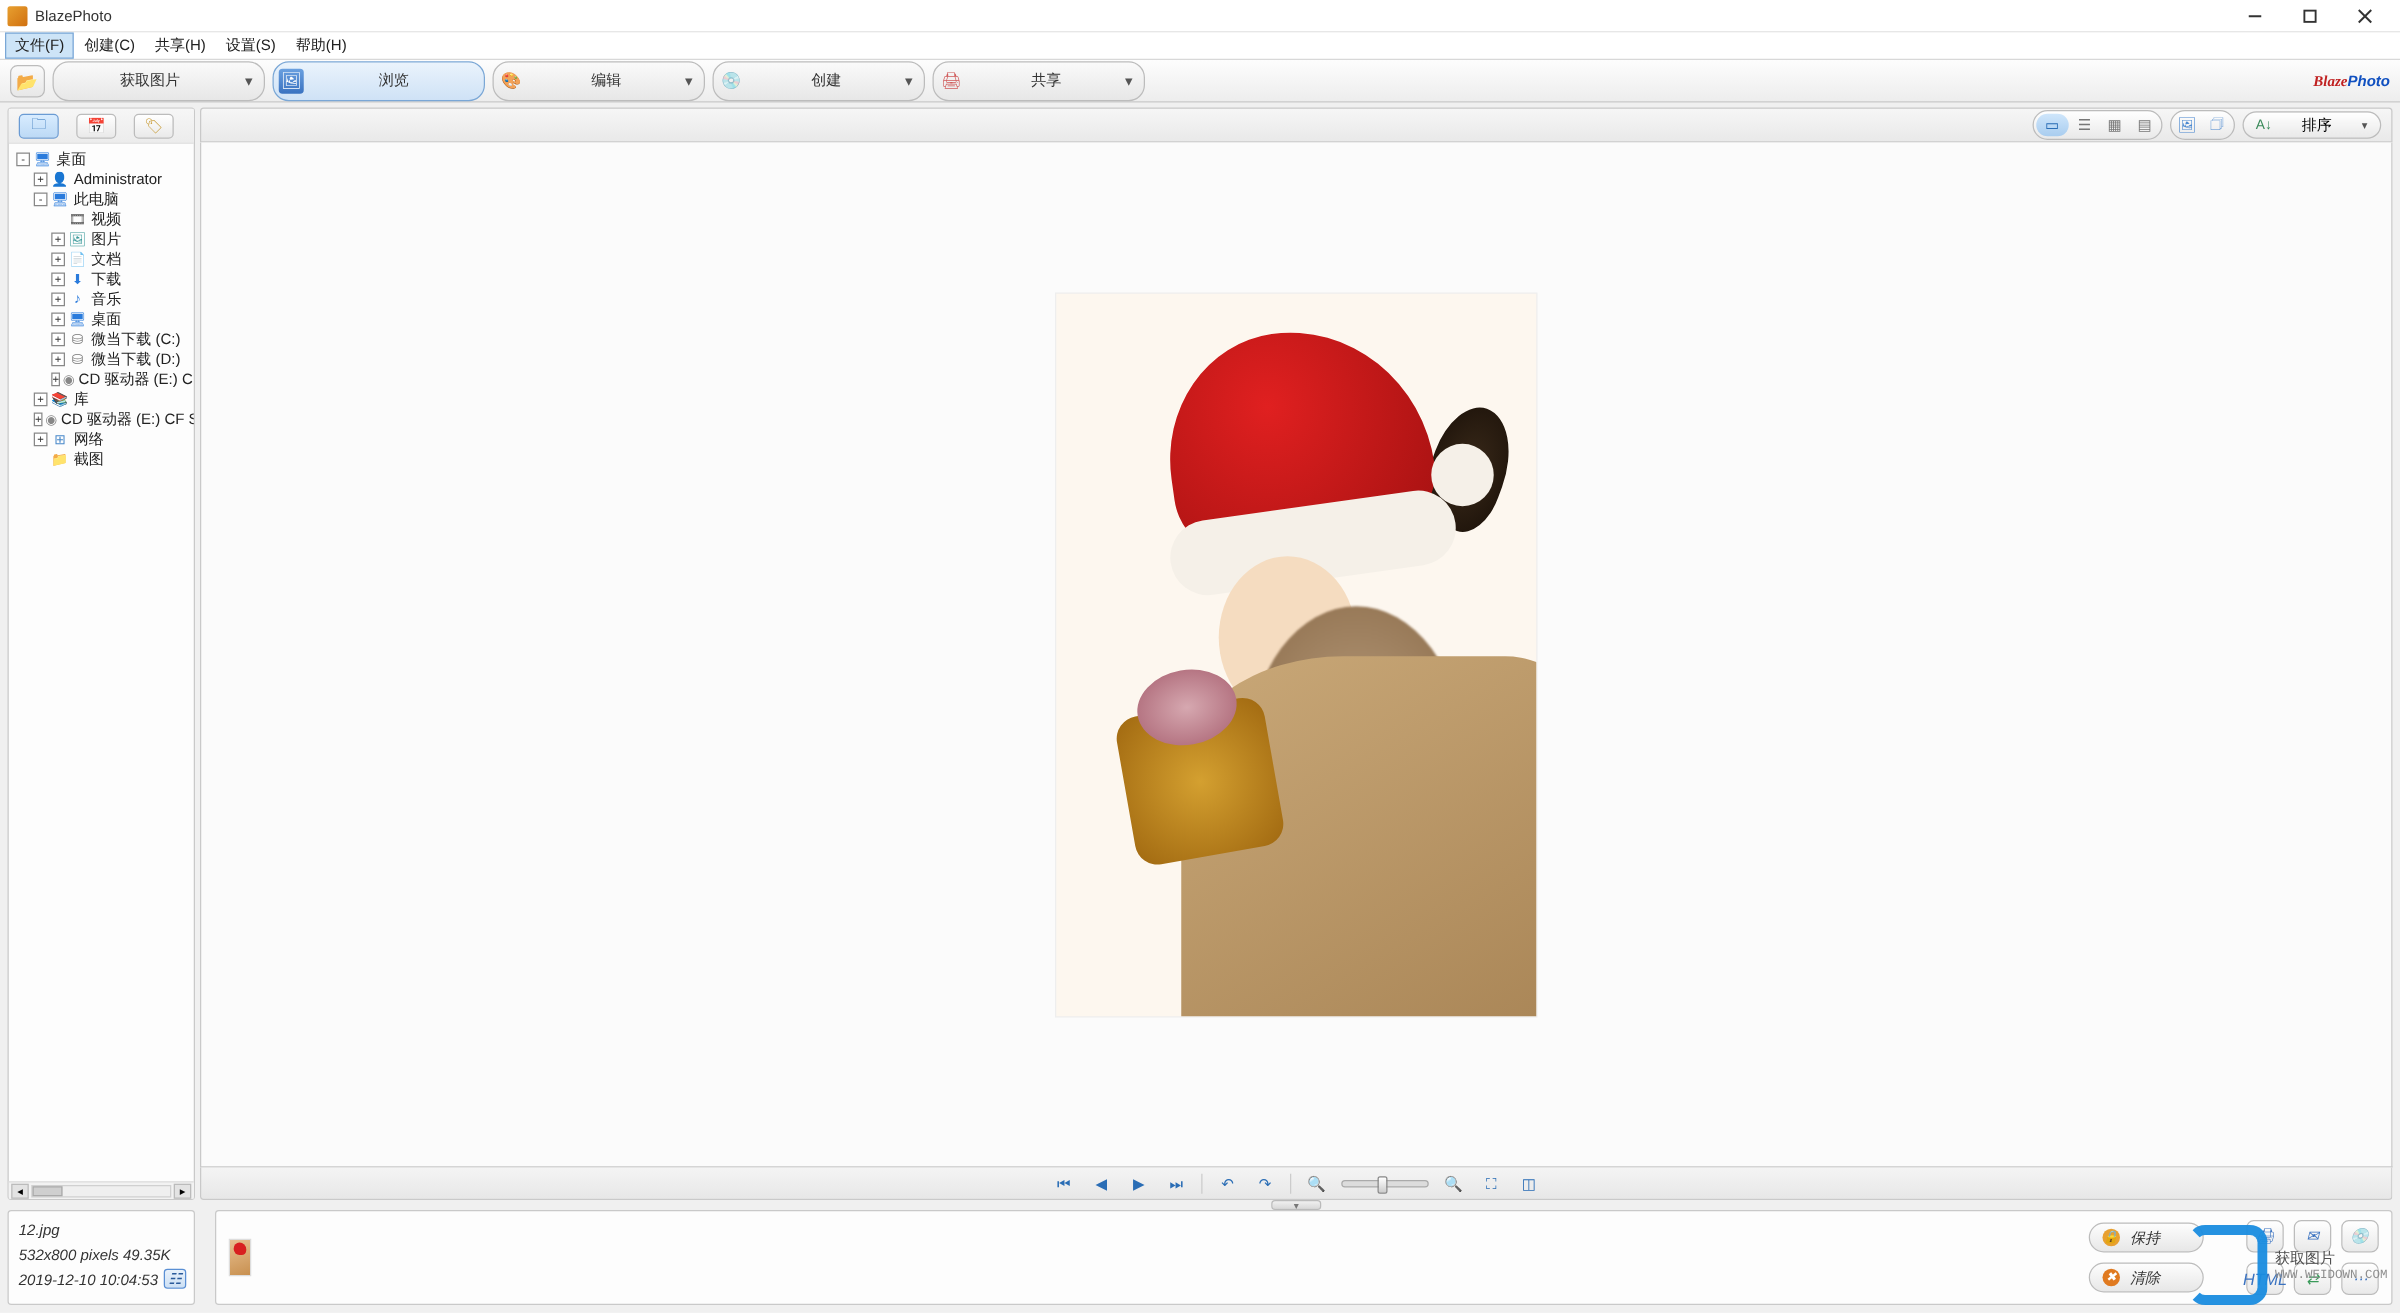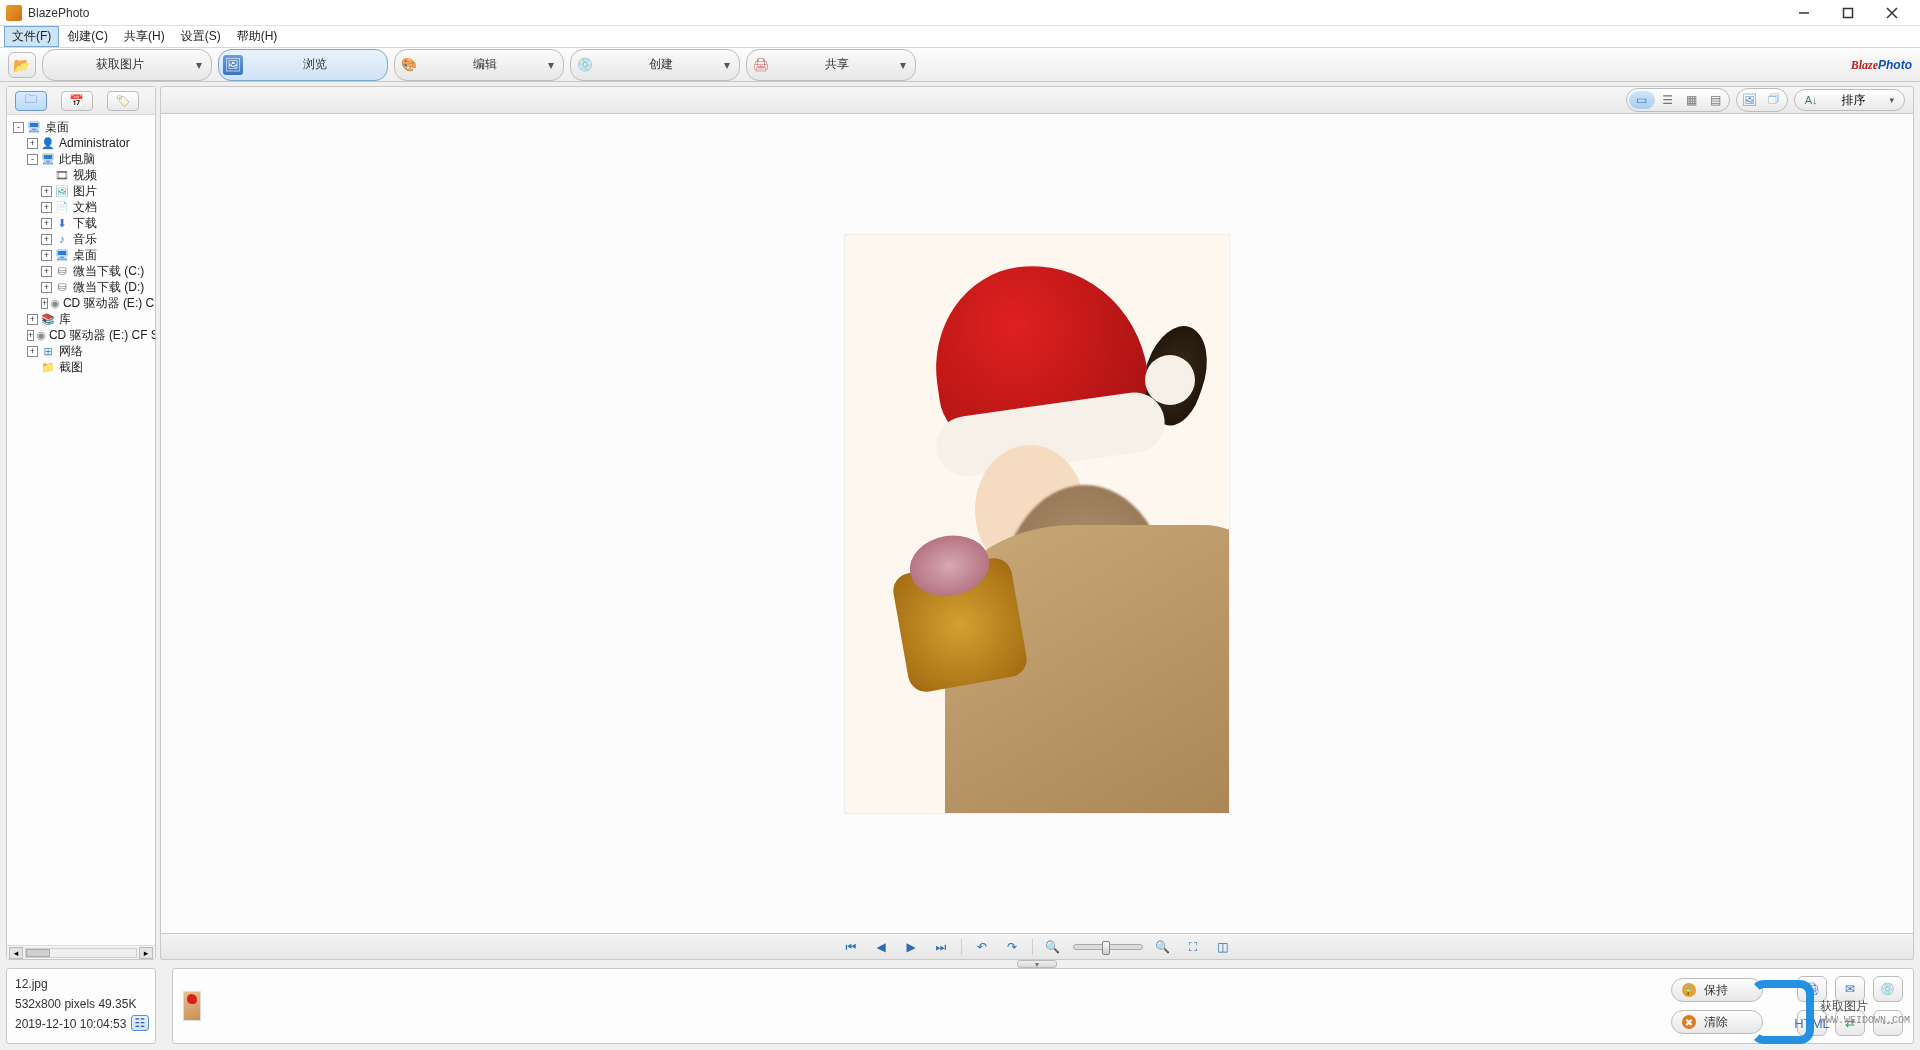--- a/index.html
+++ b/index.html
@@ -71,21 +71,21 @@
 .gift::before { content: ""; position: absolute; left: 20px; top: -30px; width: 80px; height: 60px; background: radial-gradient(#d6a8b0,#a86070); border-radius: 50%; }
 
 .view-controls { height: 26px; background: linear-gradient(#f4f4f4,#e7e7e7); border: 1px solid #c9c9c9; border-top: none; border-radius: 0 0 3px 3px; display: flex; align-items: center; justify-content: center; gap: 10px; position: relative; }
 .vc-btn { width: 20px; height: 18px; display: flex; align-items: center; justify-content: center; color: #2a6db5; cursor: pointer; }
 .vc-sep { width: 1px; height: 16px; background: #ccc; }
 .vc-slider { width: 70px; height: 6px; background: #dcdcdc; border: 1px solid #aaa; border-radius: 3px; position: relative; }
 .vc-slider .knob { position: absolute; left: 28px; top: -4px; width: 8px; height: 14px; background: linear-gradient(#fff,#ccc); border: 1px solid #888; border-radius: 2px; }
 .splitter-grip { position: absolute; bottom: -9px; left: 50%; transform: translateX(-50%); width: 40px; height: 8px; background: linear-gradient(#f0f0f0,#d8d8d8); border: 1px solid #bbb; border-radius: 3px; display: flex; align-items: center; justify-content: center; font-size: 8px; color: #777; }
 
 
-.bottom { height: 86px; display: flex; padding: 4px 6px 6px 6px; gap: 16px; }
+.bottom { height: 86px; display: flex; padding: 4px 6px 6px 6px; gap: 16px; font-style: italic; }
 .info-box { width: 150px; background: #fdfdfd; border: 1px solid #c9c9c9; border-radius: 3px; padding: 8px; position: relative; }
 .info-box div { margin-bottom: 6px; color: #333; }
 .info-box .meta-btn { position: absolute; right: 6px; bottom: 6px; width: 18px; height: 16px; border: 1px solid #5a8fd4; background: linear-gradient(#e8f1fb,#cde0f4); border-radius: 3px; display: flex; align-items: center; justify-content: center; font-size: 10px; color: #2a5a9a; }
 .tray { flex: 1; background: #fdfdfd; border: 1px solid #c9c9c9; border-radius: 3px; display: flex; align-items: center; padding: 0 10px; gap: 10px; position: relative; }
 .thumb-img { width: 18px; height: 30px; background: linear-gradient(160deg,#e8c090,#c89050); border: 1px solid #ddd; position: relative; }
 .thumb-img::before { content: ""; position: absolute; left: 3px; top: 2px; width: 10px; height: 10px; background: #d82020; border-radius: 50% 60% 40% 50%; }
 .tray .spacer { flex: 1; }
 .tray-stack { display: flex; flex-direction: column; gap: 8px; }
 .pill-btn { height: 24px; width: 92px; border: 1px solid #bcbcbc; border-radius: 12px; background: linear-gradient(#fdfdfd,#e7e7e7); display: flex; align-items: center; padding: 0 10px; gap: 8px; cursor: pointer; }
 .pill-btn .picon { width: 14px; height: 14px; border-radius: 50%; display: flex; align-items: center; justify-content: center; font-size: 10px; color: #fff; }

